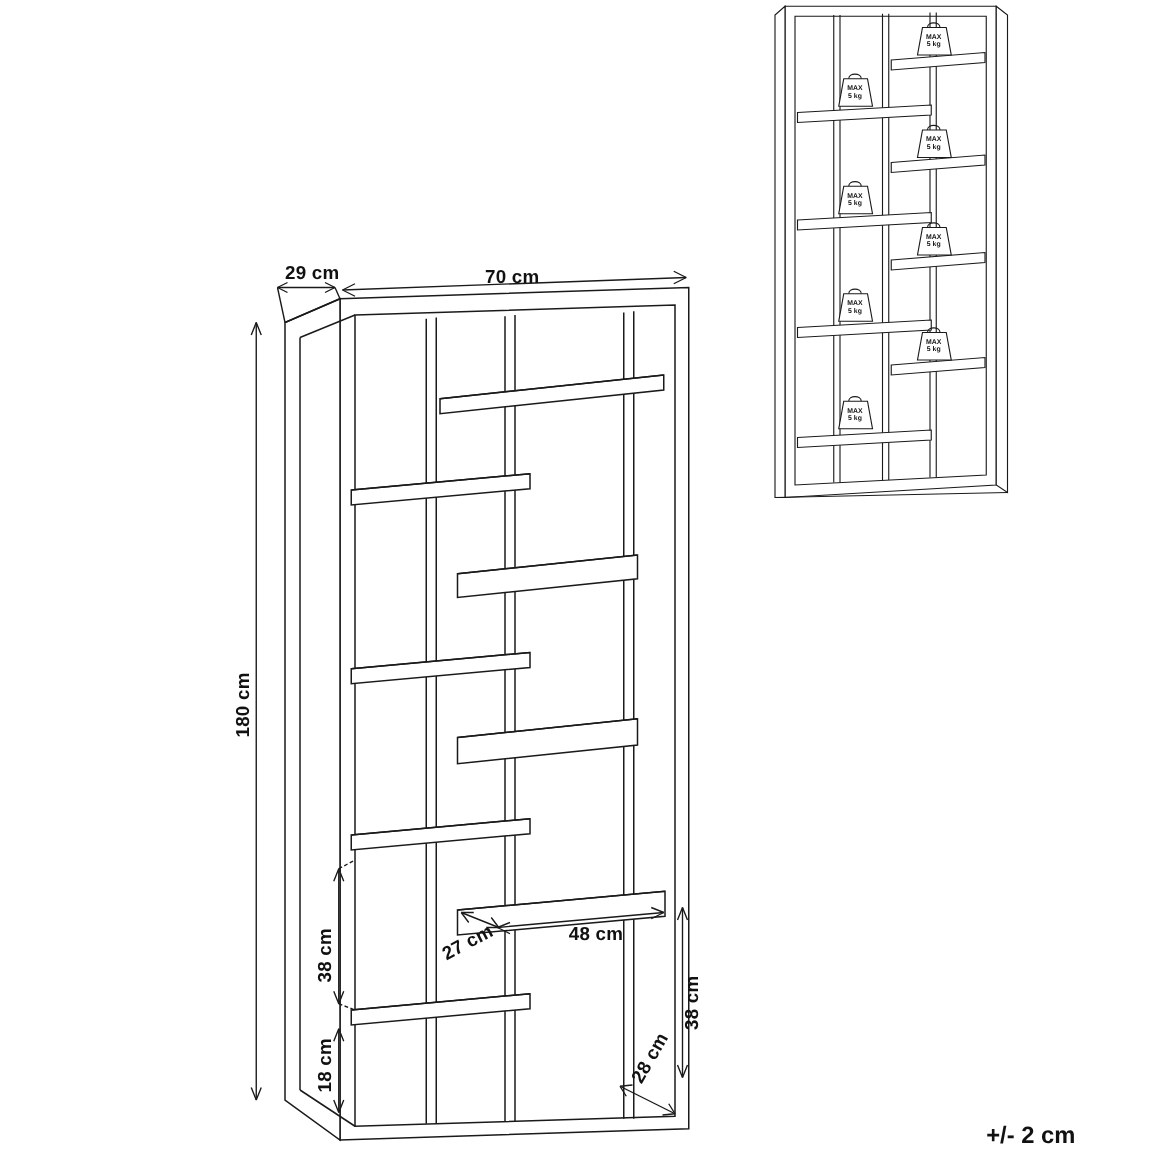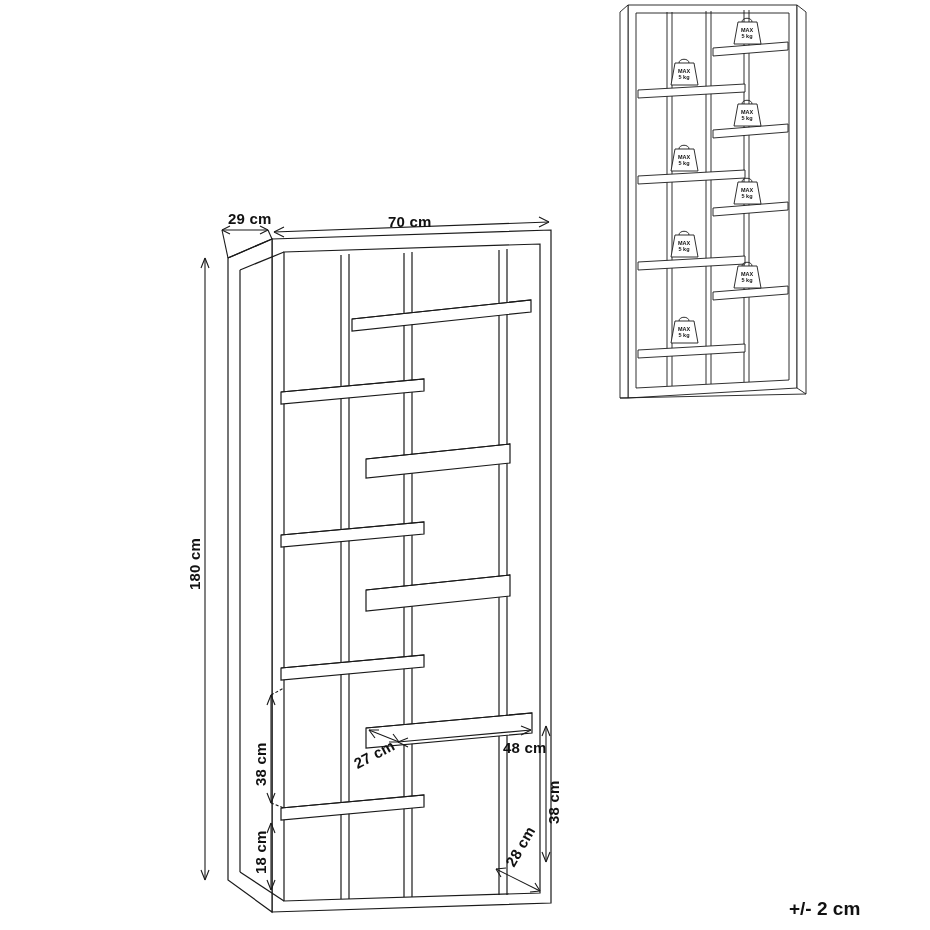--- a/index.html
+++ b/index.html
@@ -228,21 +228,21 @@
   <div class="dim-label" style="left:388px; top:213px;">70 cm</div>
 
   <div class="dim-label rot90" style="left:186px; top:590px;">180 cm</div>
 
   <div class="dim-label rot90" style="left:252px; top:786px;">38 cm</div>
 
   <div class="dim-label rot90" style="left:252px; top:874px;">18 cm</div>
 
   <div class="dim-label rot-diag" style="left:351px; top:757px;">27 cm</div>
 
-  <div class="dim-label" style="left:455px; top:739px;margin-left:48px;">48 cm</div>
+  <div class="dim-label" style="left:455px; top:739px;">48 cm</div>
 
   <div class="dim-label rot90" style="left:545px; top:824px;">38 cm</div>
 
   <div class="dim-label rot-diag2" style="left:502px; top:861px;">28 cm</div>
 
   <div class="tol-label" style="left:789px; top:898px;text-align:center;">+/- 2 cm</div>
 
   <div class="max-label" style="left:735px; top:27px; width:24px;">
     <div>MAX</div>
     <div>5 kg</div>

